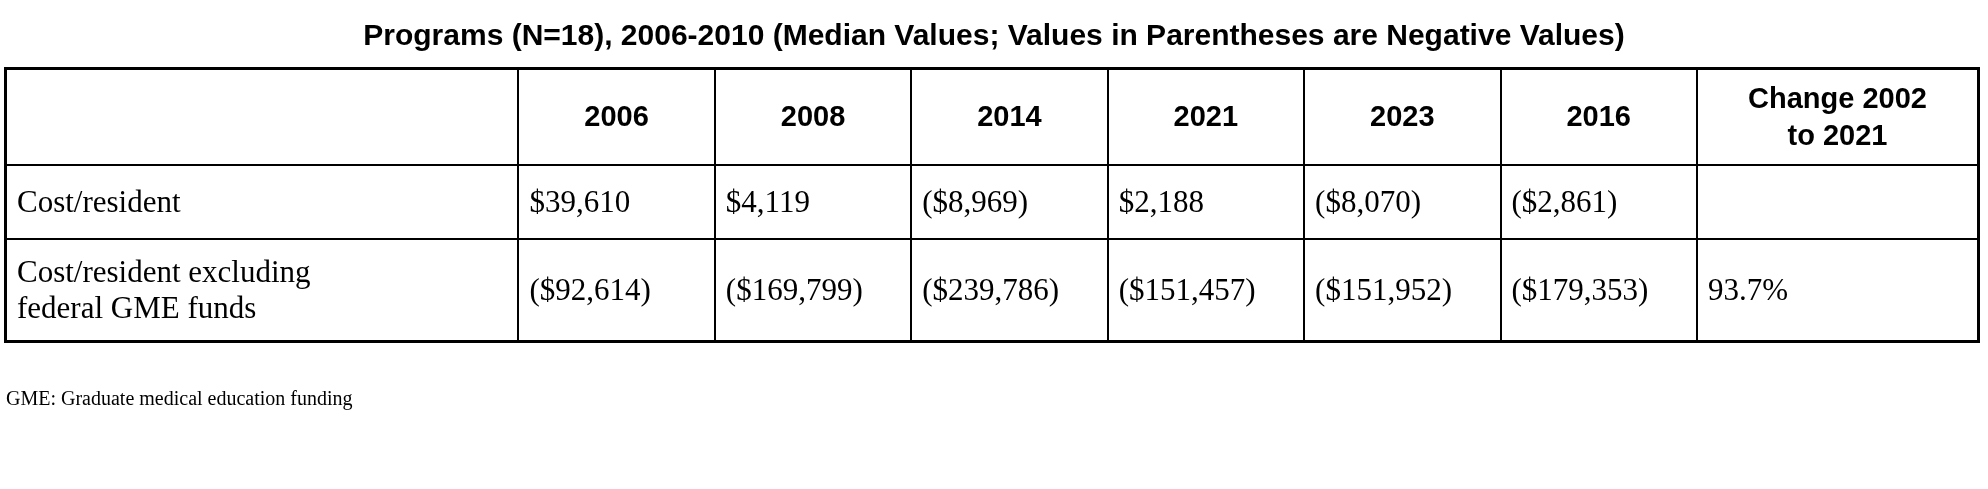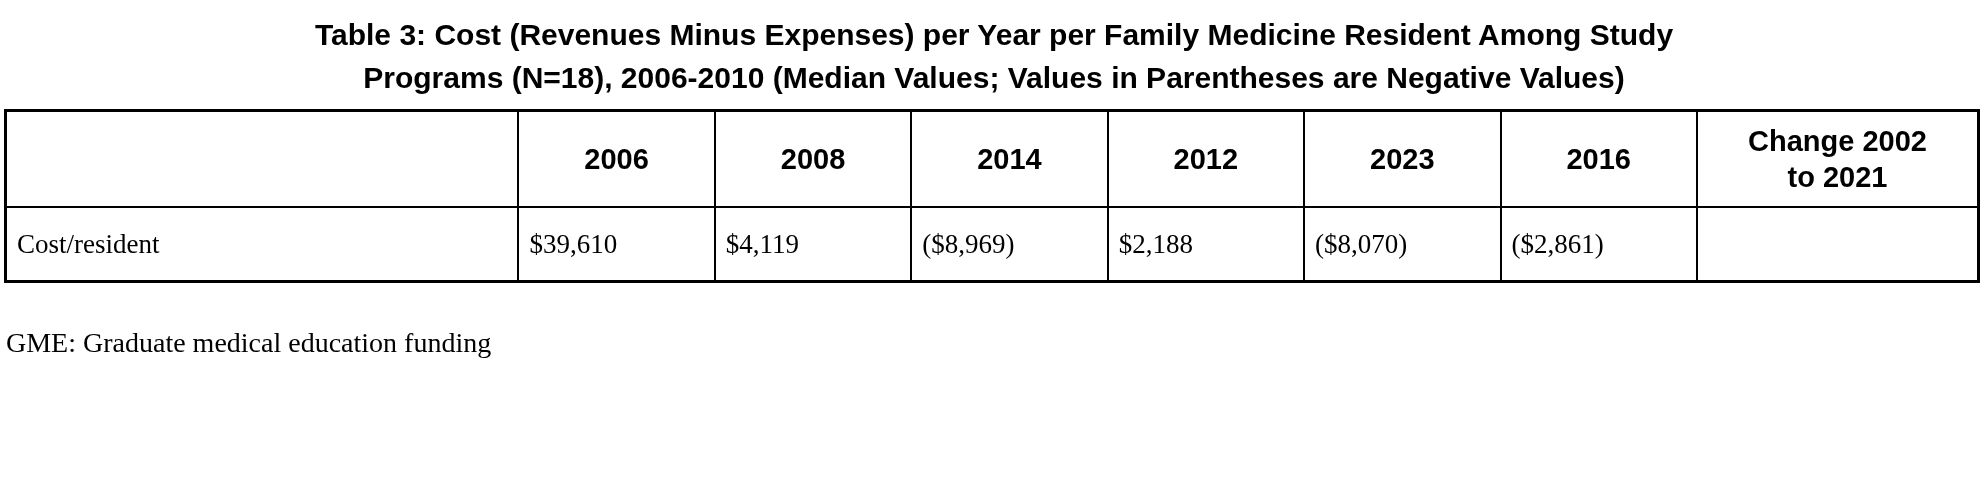--- a/index.html
+++ b/index.html
@@ -58,45 +58,44 @@
   }
   table.data thead th.corner {
     border-left: none;
   }
   .col-label { width: 470px; }
   .col-year  { width: 180px; }
   .col-change{ width: 258px; }
 
   table.data tbody td {
     font-family: "Liberation Serif", serif;
-    font-size: 27px;
+    font-size: 31px;
     height: 64px;
     padding: 4px 10px;
     text-align: left;
   }
   table.data tbody tr.two-line td {
     height: 92px;
   }
   td.rowlabel {
     padding-left: 12px;
   }
   td.rowlabel .lbl-line { display: block; }
   .footnote {
     font-family: "Liberation Serif", serif;
-    font-size: 28px;
+    font-size: 20px;
     padding: 44px 0 0 6px;
   }
 </style>
 </head>
 <body>
 
 <div class="page">
 
   <div class="table-title">
-    <span class="title-line">Table 3: Cost (Revenues Minus Expenses) per Year per Family Medicine Resident Among Study</span>
     <span class="title-line">Programs (N=18), 2006-2010 (Median Values; Values in Parentheses are Negative Values)</span>
   </div>
 
   <div class="table-wrap">
     <table class="data">
       <colgroup>
         <col class="col-label">
         <col class="col-year">
         <col class="col-year">
         <col class="col-year">
@@ -104,39 +103,52 @@
         <col class="col-year">
         <col class="col-year">
         <col class="col-change">
       </colgroup>
       <thead>
         <tr>
           <th class="corner"></th>
           <th>2006</th>
           <th>2008</th>
           <th>2014</th>
-          <th>2012</th>
+          <th>2021</th>
           <th>2023</th>
           <th>2016</th>
           <th>
             <span>Change 2002</span><br>
             <span>to 2021</span>
           </th>
         </tr>
       </thead>
       <tbody>
         <tr>
           <td class="rowlabel">Cost/resident</td>
           <td>$39,610</td>
           <td>$4,119</td>
           <td>($8,969)</td>
           <td>$2,188</td>
           <td>($8,070)</td>
           <td>($2,861)</td>
           <td></td>
         </tr>
+        <tr class="two-line">
+          <td class="rowlabel">
+            <span class="lbl-line">Cost/resident excluding</span>
+            <span class="lbl-line">federal GME funds</span>
+          </td>
+          <td>($92,614)</td>
+          <td>($169,799)</td>
+          <td>($239,786)</td>
+          <td>($151,457)</td>
+          <td>($151,952)</td>
+          <td>($179,353)</td>
+          <td>93.7%</td>
+        </tr>
       </tbody>
     </table>
   </div>
 
   <div class="footnote">GME: Graduate medical education funding</div>
 
 </div>
 
 </body></html>

